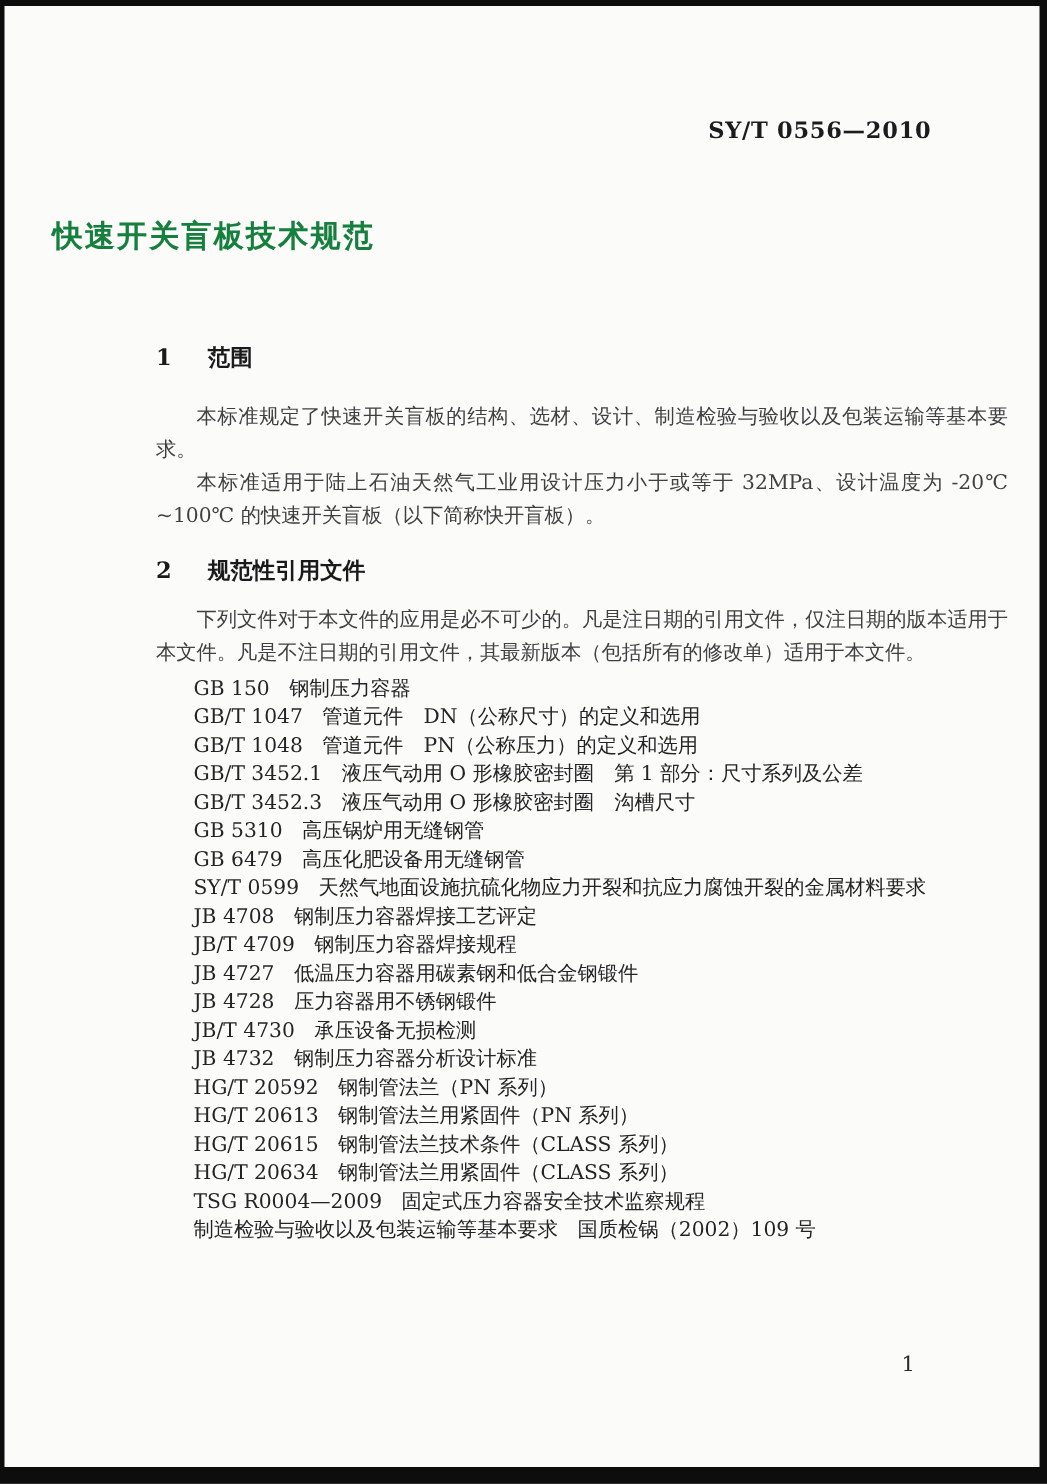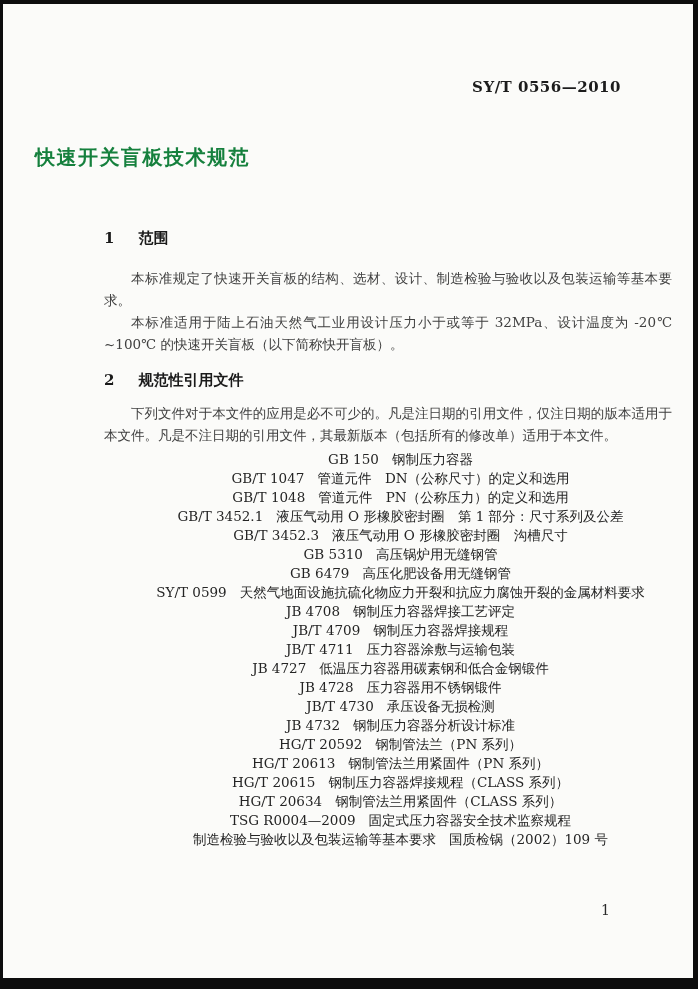--- a/index.html
+++ b/index.html
@@ -89,21 +89,20 @@
   }
   .ref-list {
     margin-top: 4px;
     padding-left: 25px;
     font-size: 13.5px;
     line-height: 19px;
     color: #242424;
   }
   .ref-row {
     white-space: nowrap;
-    text-align: center;
   }
   .ref-code {
     display: inline-block;
     margin-right: 13px;
   }
   .page-number {
     position: absolute;
     top: 898px;
     left: 598px;
     font-size: 14px;
@@ -140,28 +139,27 @@
           <div class="ref-row"><span class="ref-code">GB 150</span><span>钢制压力容器</span></div>
           <div class="ref-row"><span class="ref-code">GB/T 1047</span><span>管道元件　DN（公称尺寸）的定义和选用</span></div>
           <div class="ref-row"><span class="ref-code">GB/T 1048</span><span>管道元件　PN（公称压力）的定义和选用</span></div>
           <div class="ref-row"><span class="ref-code">GB/T 3452.1</span><span>液压气动用 O 形橡胶密封圈　第 1 部分：尺寸系列及公差</span></div>
           <div class="ref-row"><span class="ref-code">GB/T 3452.3</span><span>液压气动用 O 形橡胶密封圈　沟槽尺寸</span></div>
           <div class="ref-row"><span class="ref-code">GB 5310</span><span>高压锅炉用无缝钢管</span></div>
           <div class="ref-row"><span class="ref-code">GB 6479</span><span>高压化肥设备用无缝钢管</span></div>
           <div class="ref-row"><span class="ref-code">SY/T 0599</span><span>天然气地面设施抗硫化物应力开裂和抗应力腐蚀开裂的金属材料要求</span></div>
           <div class="ref-row"><span class="ref-code">JB 4708</span><span>钢制压力容器焊接工艺评定</span></div>
           <div class="ref-row"><span class="ref-code">JB/T 4709</span><span>钢制压力容器焊接规程</span></div>
-          <div class="ref-row"><span class="ref-code">JB/T 4711</span><span>压力容器涂敷与运输包装</span></div>
           <div class="ref-row"><span class="ref-code">JB 4727</span><span>低温压力容器用碳素钢和低合金钢锻件</span></div>
           <div class="ref-row"><span class="ref-code">JB 4728</span><span>压力容器用不锈钢锻件</span></div>
           <div class="ref-row"><span class="ref-code">JB/T 4730</span><span>承压设备无损检测</span></div>
           <div class="ref-row"><span class="ref-code">JB 4732</span><span>钢制压力容器分析设计标准</span></div>
           <div class="ref-row"><span class="ref-code">HG/T 20592</span><span>钢制管法兰（PN 系列）</span></div>
           <div class="ref-row"><span class="ref-code">HG/T 20613</span><span>钢制管法兰用紧固件（PN 系列）</span></div>
-          <div class="ref-row"><span class="ref-code">HG/T 20615</span><span>钢制压力容器焊接规程（CLASS 系列）</span></div>
+          <div class="ref-row"><span class="ref-code">HG/T 20615</span><span>钢制管法兰技术条件（CLASS 系列）</span></div>
           <div class="ref-row"><span class="ref-code">HG/T 20634</span><span>钢制管法兰用紧固件（CLASS 系列）</span></div>
           <div class="ref-row"><span class="ref-code">TSG R0004—2009</span><span>固定式压力容器安全技术监察规程</span></div>
           <div class="ref-row"><span class="ref-code">制造检验与验收以及包装运输等基本要求</span><span>国质检锅（2002）109 号</span></div>
         </div>
 
     </div>
 
     <div class="page-number">1</div>
 
   </div>

